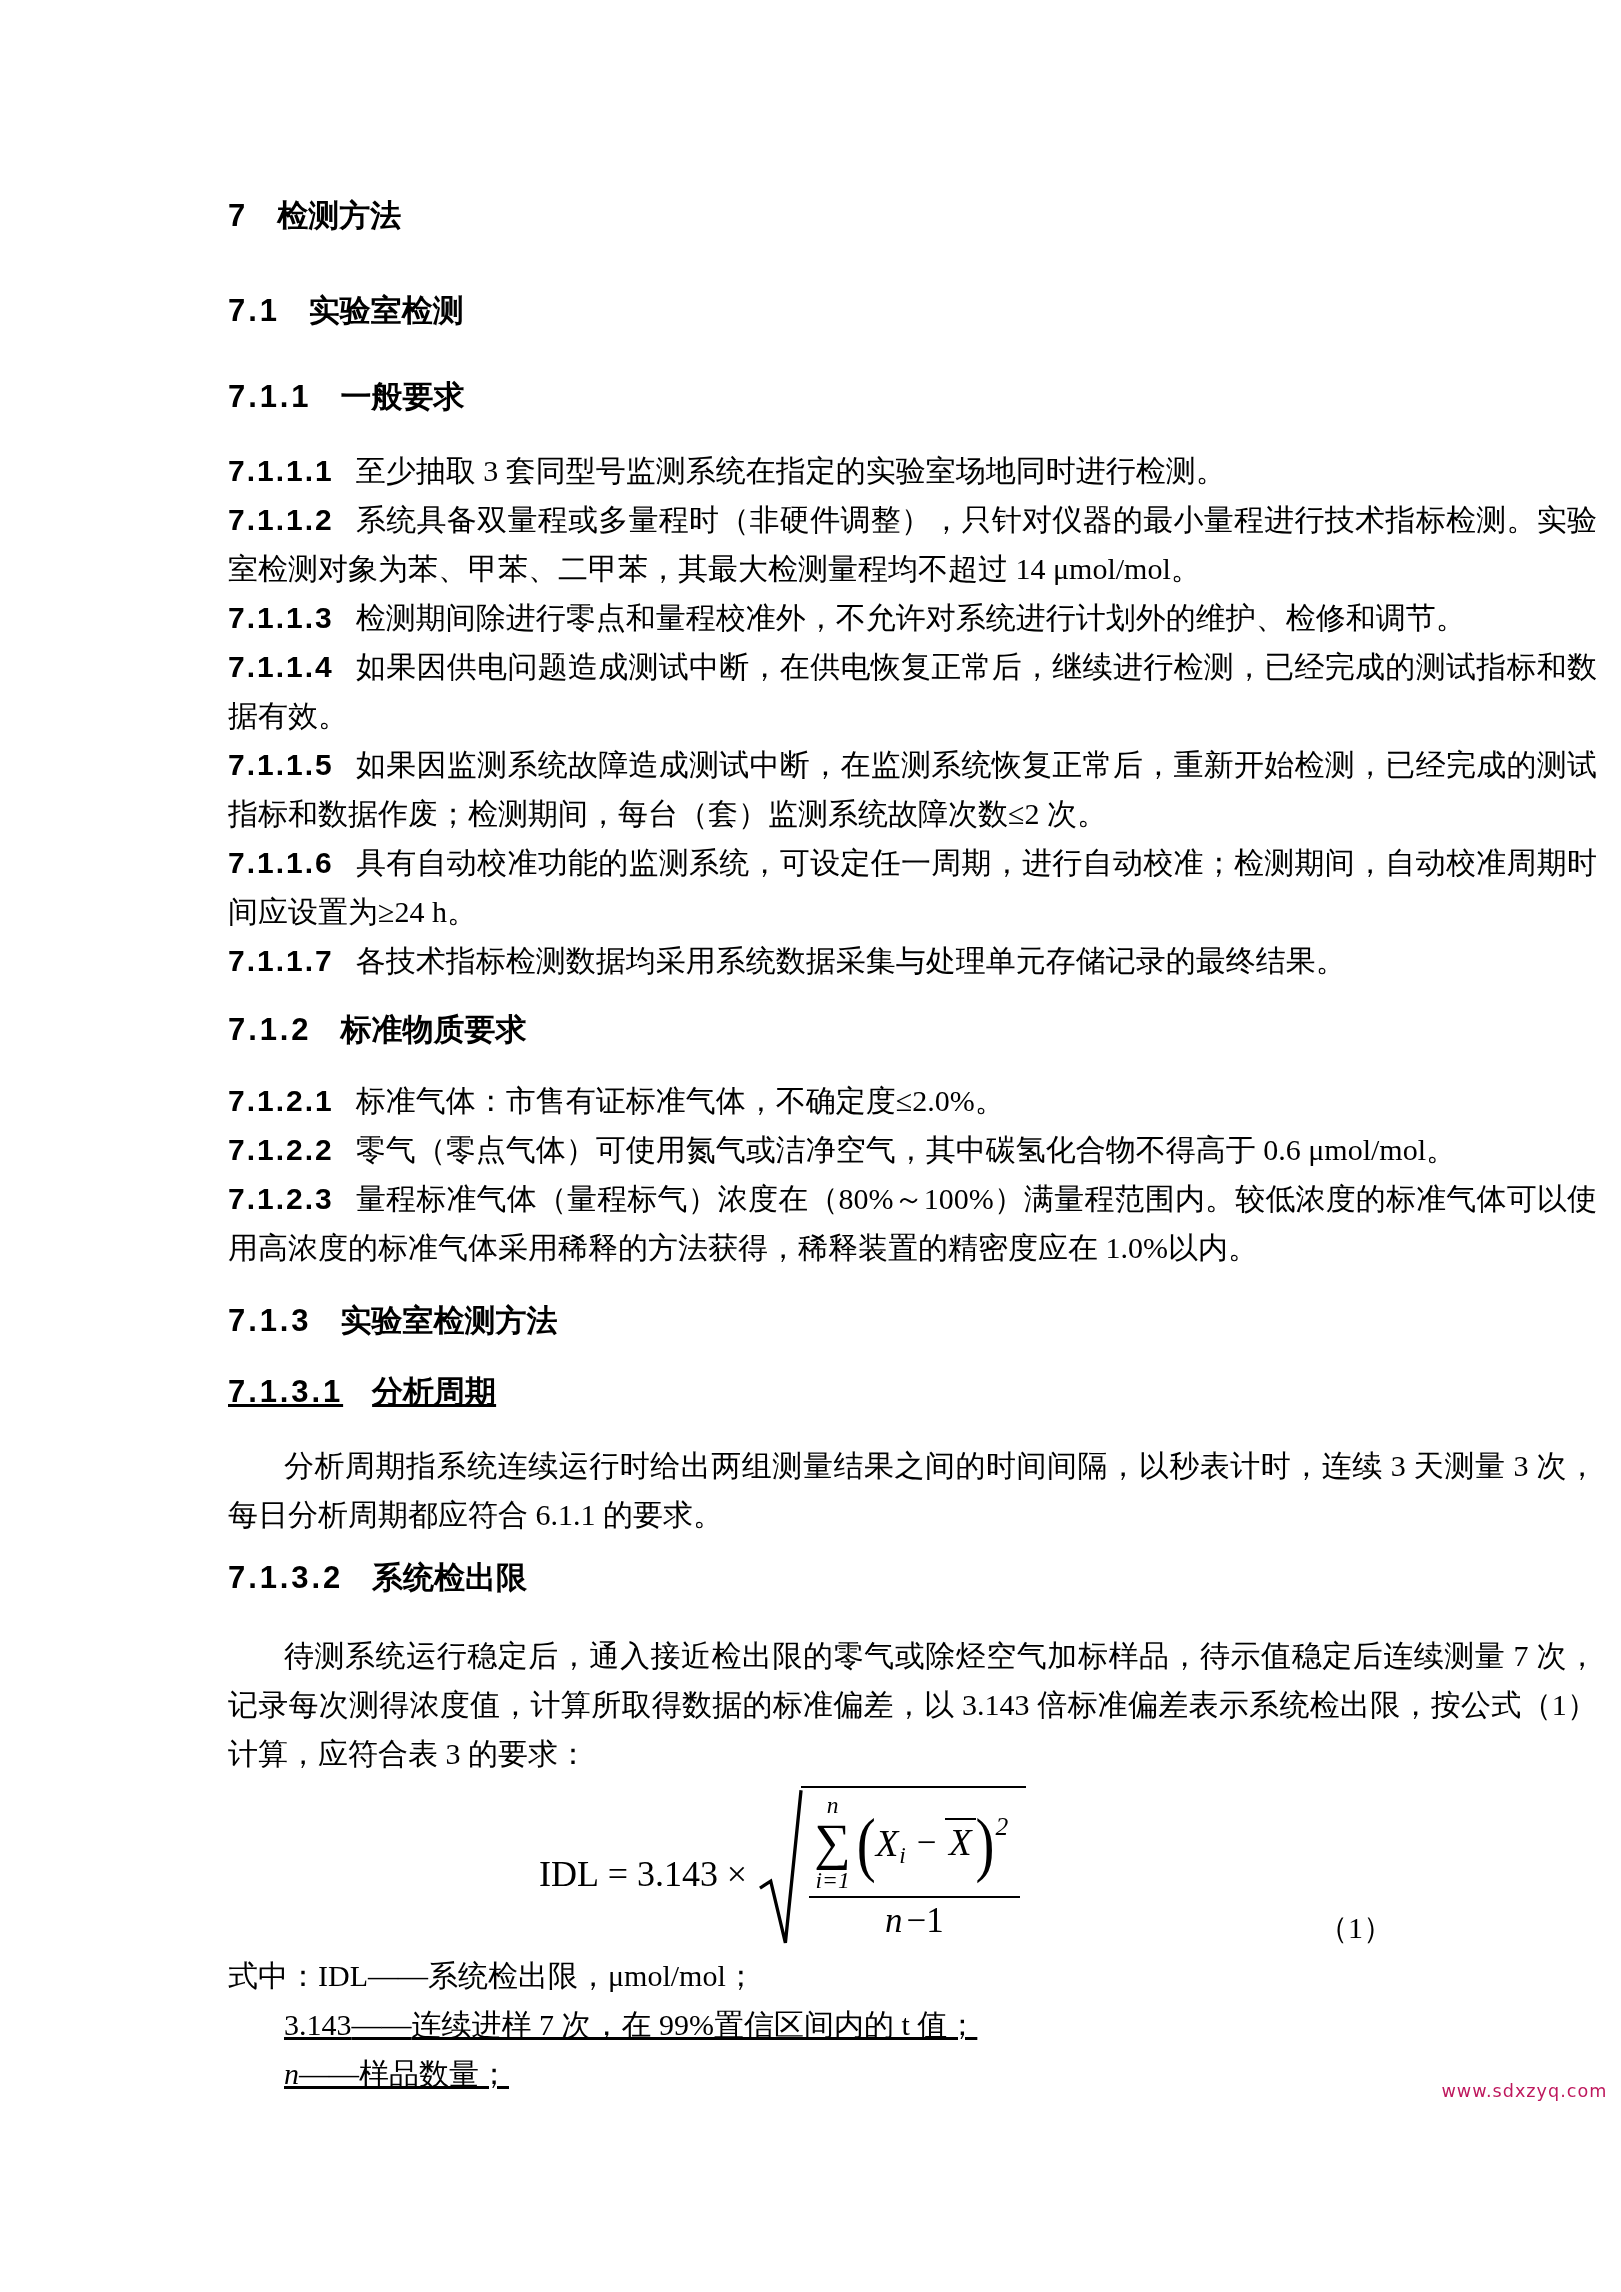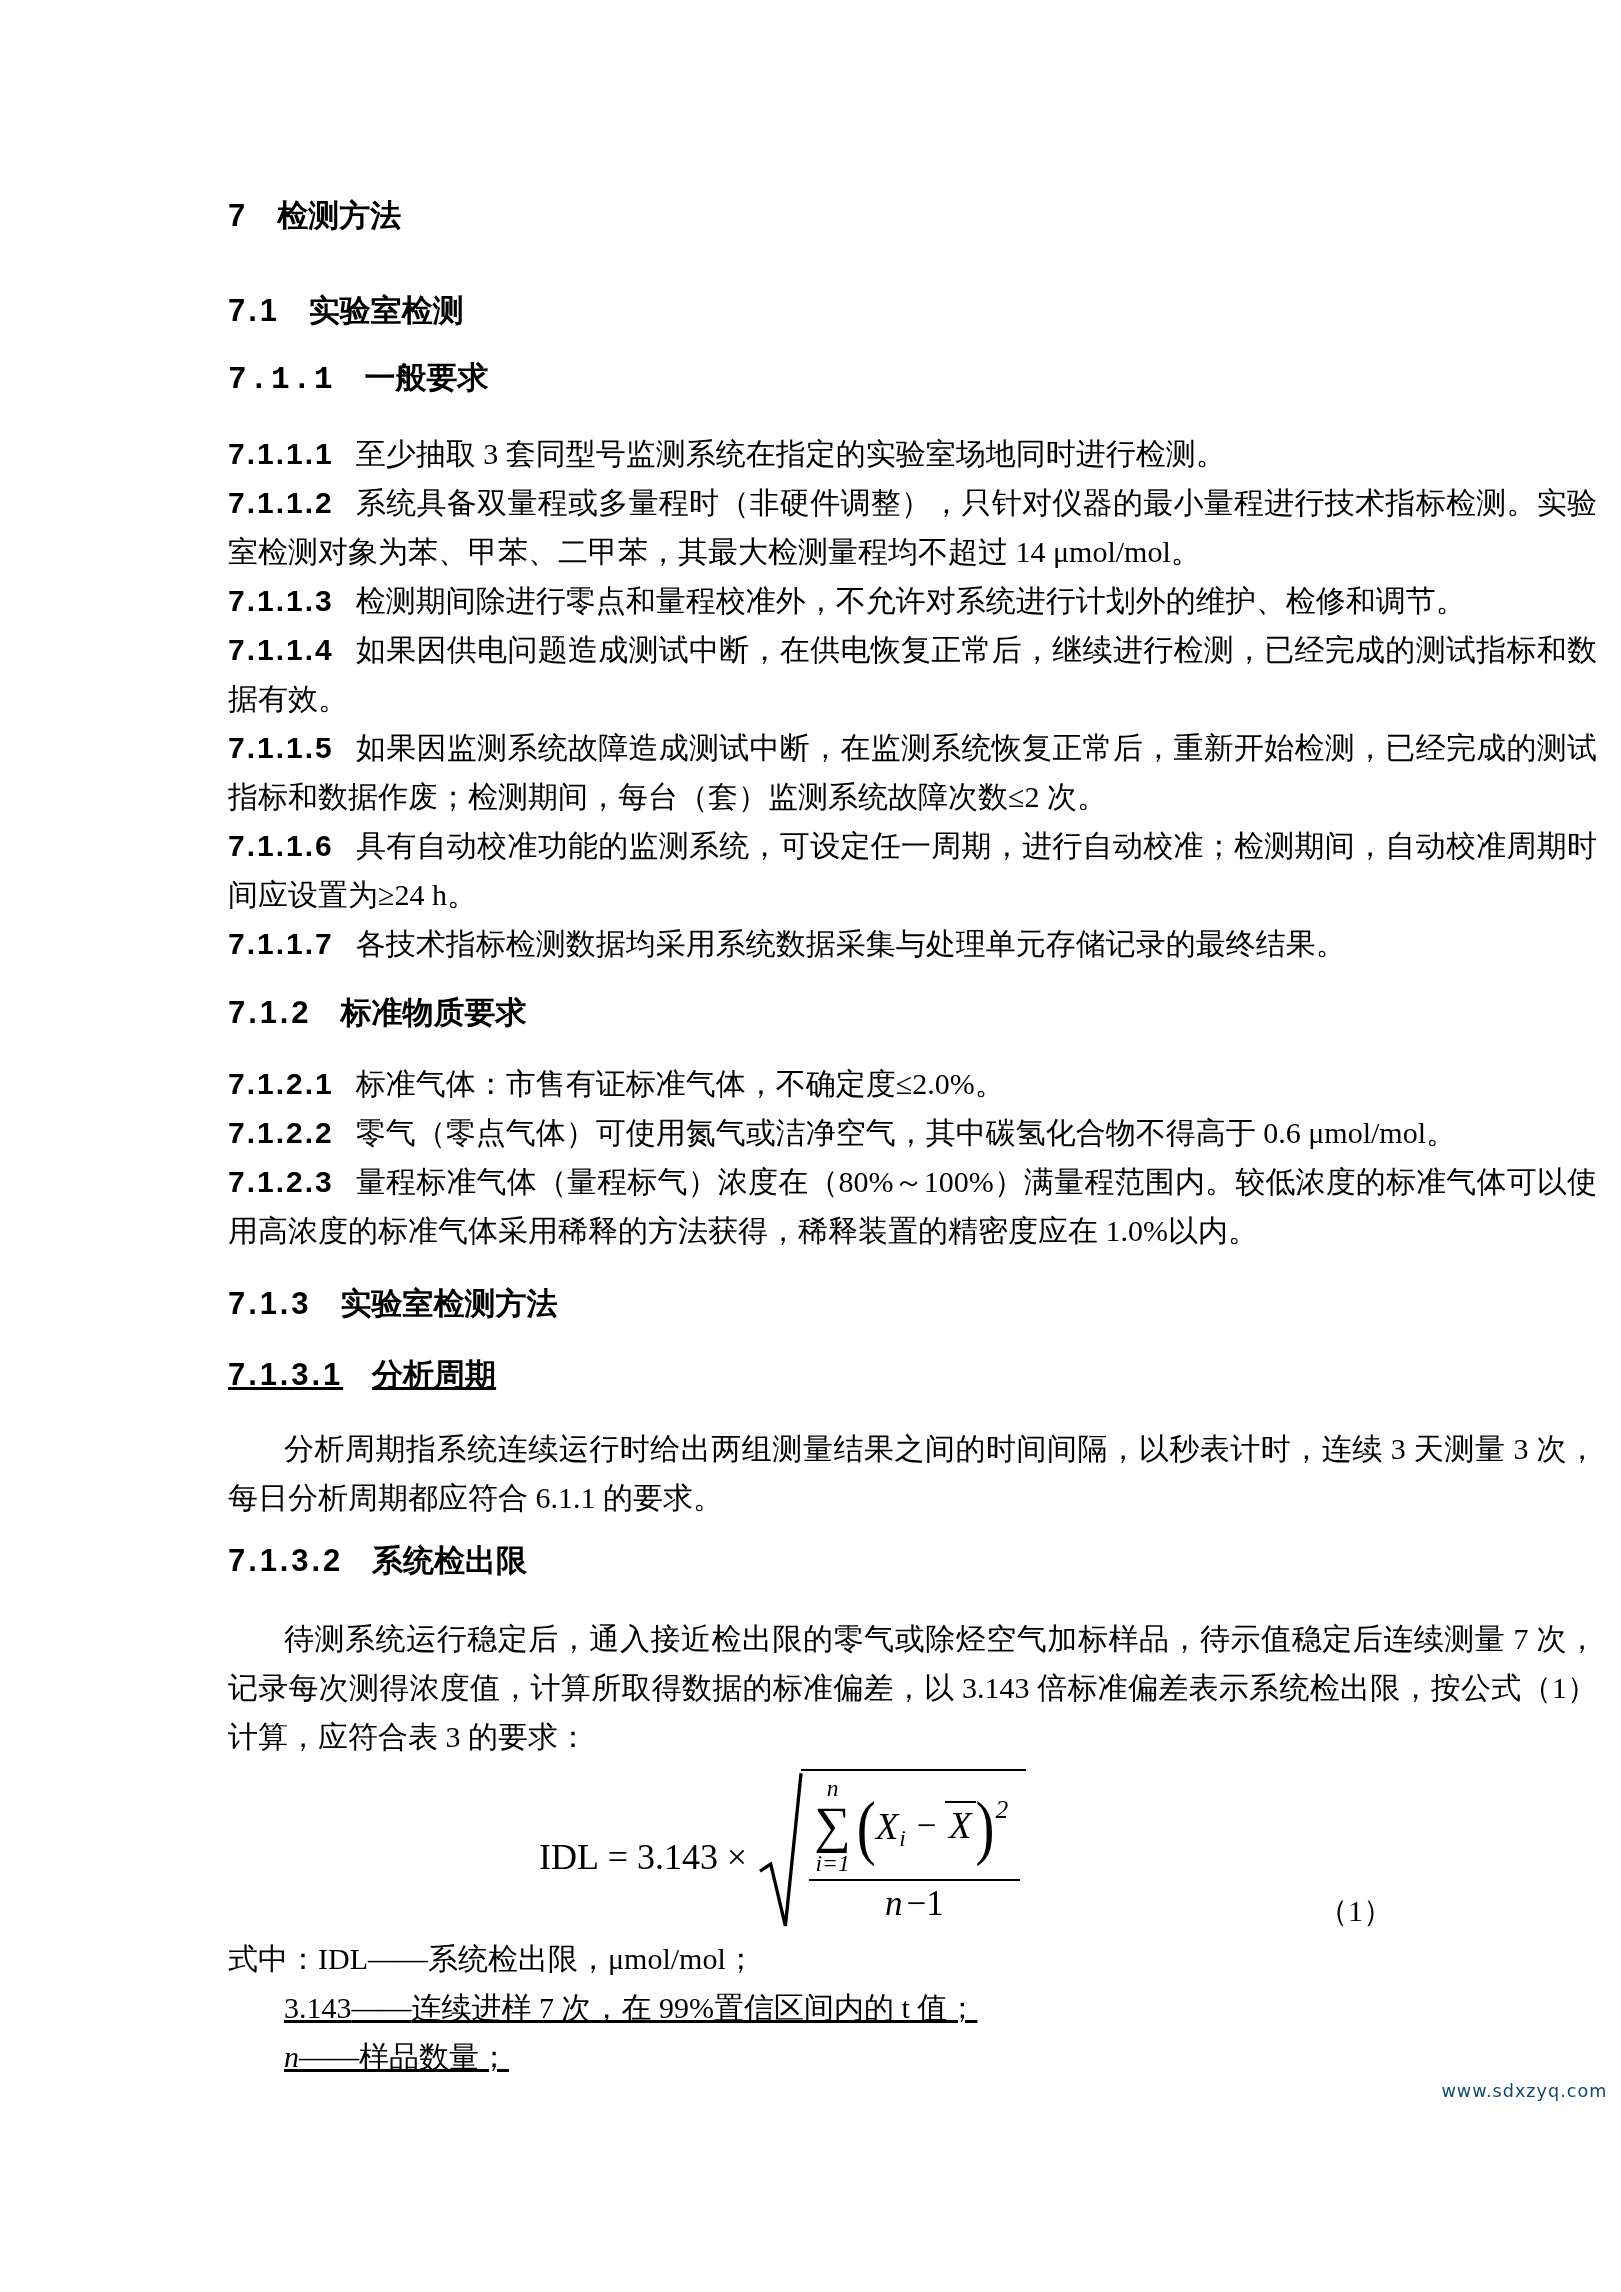--- a/index.html
+++ b/index.html
@@ -33,21 +33,21 @@
     font-family:"Liberation Sans","DejaVu Sans",sans-serif;
     font-weight:700; letter-spacing:2px;
     margin-right:22px; white-space:nowrap;
   }
   .para {
     font-size:30px; line-height:49px;
     text-align:justify; text-indent:56px;
   }
   .mt47 { margin-top:46px; }  .mt30 { margin-top:29px; }
   .mt25 { margin-top:24.5px; }  .mt22 { margin-top:21.6px; }
-  .mt21 { margin-top:20.6px; }  .mt20 { margin-top:20px;font-family:Liberation Mono, monospace; }
+  .mt21 { margin-top:20.6px; }  .mt20 { margin-top:37px; }
   .mt17 { margin-top:22px;text-decoration:underline; }  .mt15 { margin-top:14.7px; }
 
   
   .formula-block { position:relative; margin-top:7.8px; height:165px; }
   .f-row { display:flex; align-items:flex-start; margin-left:311px; width:max-content; }
   .f-lhs { font-size:36px; padding-top:67px; white-space:nowrap; }
   .f-lhs span { margin-right:8.8px; }
   .sqrt { display:flex; align-items:flex-start; margin-left:2px; }
   .radical-svg { display:block; margin-top:2px; }
   .radicand { border-top:2.9px solid #000; margin-left:-2px; padding:5.9px 5.9px 0 7.8px; }
@@ -76,21 +76,21 @@
   
   .where-line { font-size:30px; line-height:49px; }
   .where-line.indent { padding-left:56px;text-decoration:underline; }
   .where-line .sym { white-space:nowrap; }
   .where-line .sym.it { font-style:italic; }
 
   .pageno { margin-top:57px; margin-left:47px; font-size:30px; line-height:39px; }
   .watermark {
     position:absolute; right:13.7px; bottom:15.7px;
     font-family:"DejaVu Sans","Liberation Sans",sans-serif;
-    font-size:17.6px; color:#0c4a6e; letter-spacing:1px;
+    font-size:17.6px; color:#be185d; letter-spacing:1px;
   }
 </style>
 </head>
 <body>
 
 <div class="page">
   <div class="content">
 
     <div class="h">
       <span class="num">7</span><span>检测方法</span>

